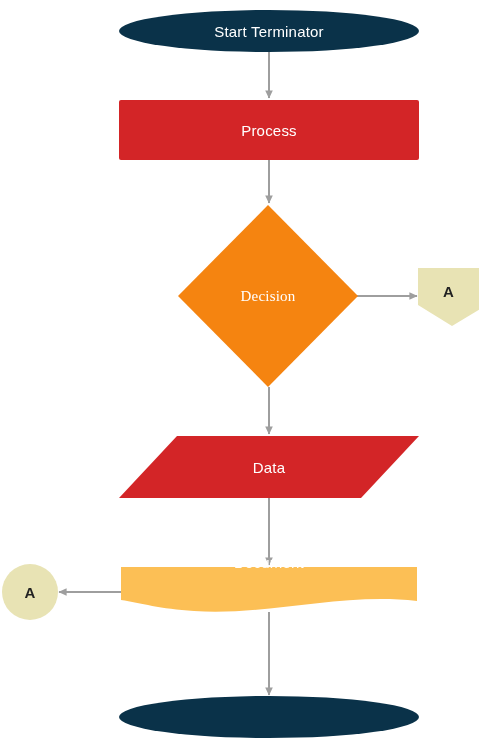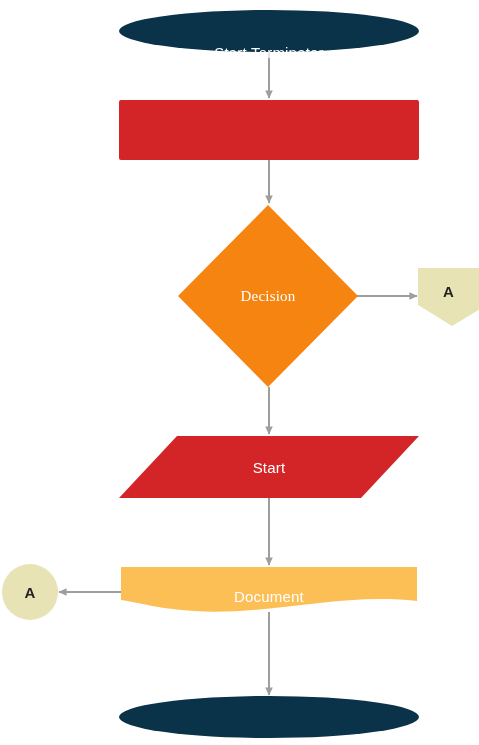--- a/index.html
+++ b/index.html
@@ -40,26 +40,26 @@
     color: #ffffff;
     font-size: 15px;
     font-weight: 400;
   }
   .label-dark-bold {
     color: #222222;
     font-size: 15px;
     font-weight: 700;
   }
   
-  #label-start      { left: 119px; top: 11px;  width: 300px; height: 40px; margin-top: 21px; }
+  #label-start      { left: 119px; top: 11px;  width: 300px; height: 40px; }
   #label-process    { left: 119px; top: 100px; width: 300px; height: 60px; }
   #label-decision   { left: 178px; top: 265px; width: 180px; height: 62px; }
   #label-connector-right { left: 418px; top: 272px; width: 61px; height: 38px; }
   #label-data       { left: 119px; top: 436px; width: 300px; height: 62px; }
-  #label-document   { left: 119px; top: 571px; width: 300px; height: 50px; }
+  #label-document   { left: 119px; top: 537px; width: 300px; height: 50px; }
   #label-connector-left  { left: 2px;  top: 573px; width: 56px; height: 38px; }
   #label-end        { left: 119px; top: 697px; width: 300px; height: 40px; }
 </style>
 </head>
 <body>
 
 <div id="canvas" style="background: rgb(255, 255, 255);">
 
   <svg id="flow-svg" viewBox="0 0 479 745" xmlns="http://www.w3.org/2000/svg">
     <defs>
@@ -100,25 +100,26 @@
                C 160 609 141 603 121 600 Z" fill="#fcbf55"></path>
 
       <circle cx="30" cy="592" r="28" fill="#e8e3b4"></circle>
 
       <ellipse cx="269" cy="717" rx="150" ry="21" fill="#0a3249"></ellipse>
     </g>
   </svg>
 
   <div class="node-label label-light" id="label-start" style="color: rgb(255, 255, 255);">Start Terminator</div>
 
+  <div class="node-label label-light" id="label-process" style="color: rgb(255, 255, 255);">Process</div>
 
   <div class="node-label label-light" id="label-decision" style="color: rgb(255, 255, 255); font-family: Liberation Serif, serif;">Decision</div>
 
   <div class="node-label label-dark-bold" id="label-connector-right" style="color: rgb(34, 34, 34);">A</div>
 
-  <div class="node-label label-light" id="label-data" style="color: rgb(255, 255, 255);">Start</div>
+  <div class="node-label label-light" id="label-data" style="color: rgb(255, 255, 255);">Data</div>
 
   <div class="node-label label-light" id="label-document" style="color: rgb(255, 255, 255);">Document</div>
 
   <div class="node-label label-dark-bold" id="label-connector-left" style="color: rgb(34, 34, 34);">A</div>
 
 
 </div>
 
 </body></html>

